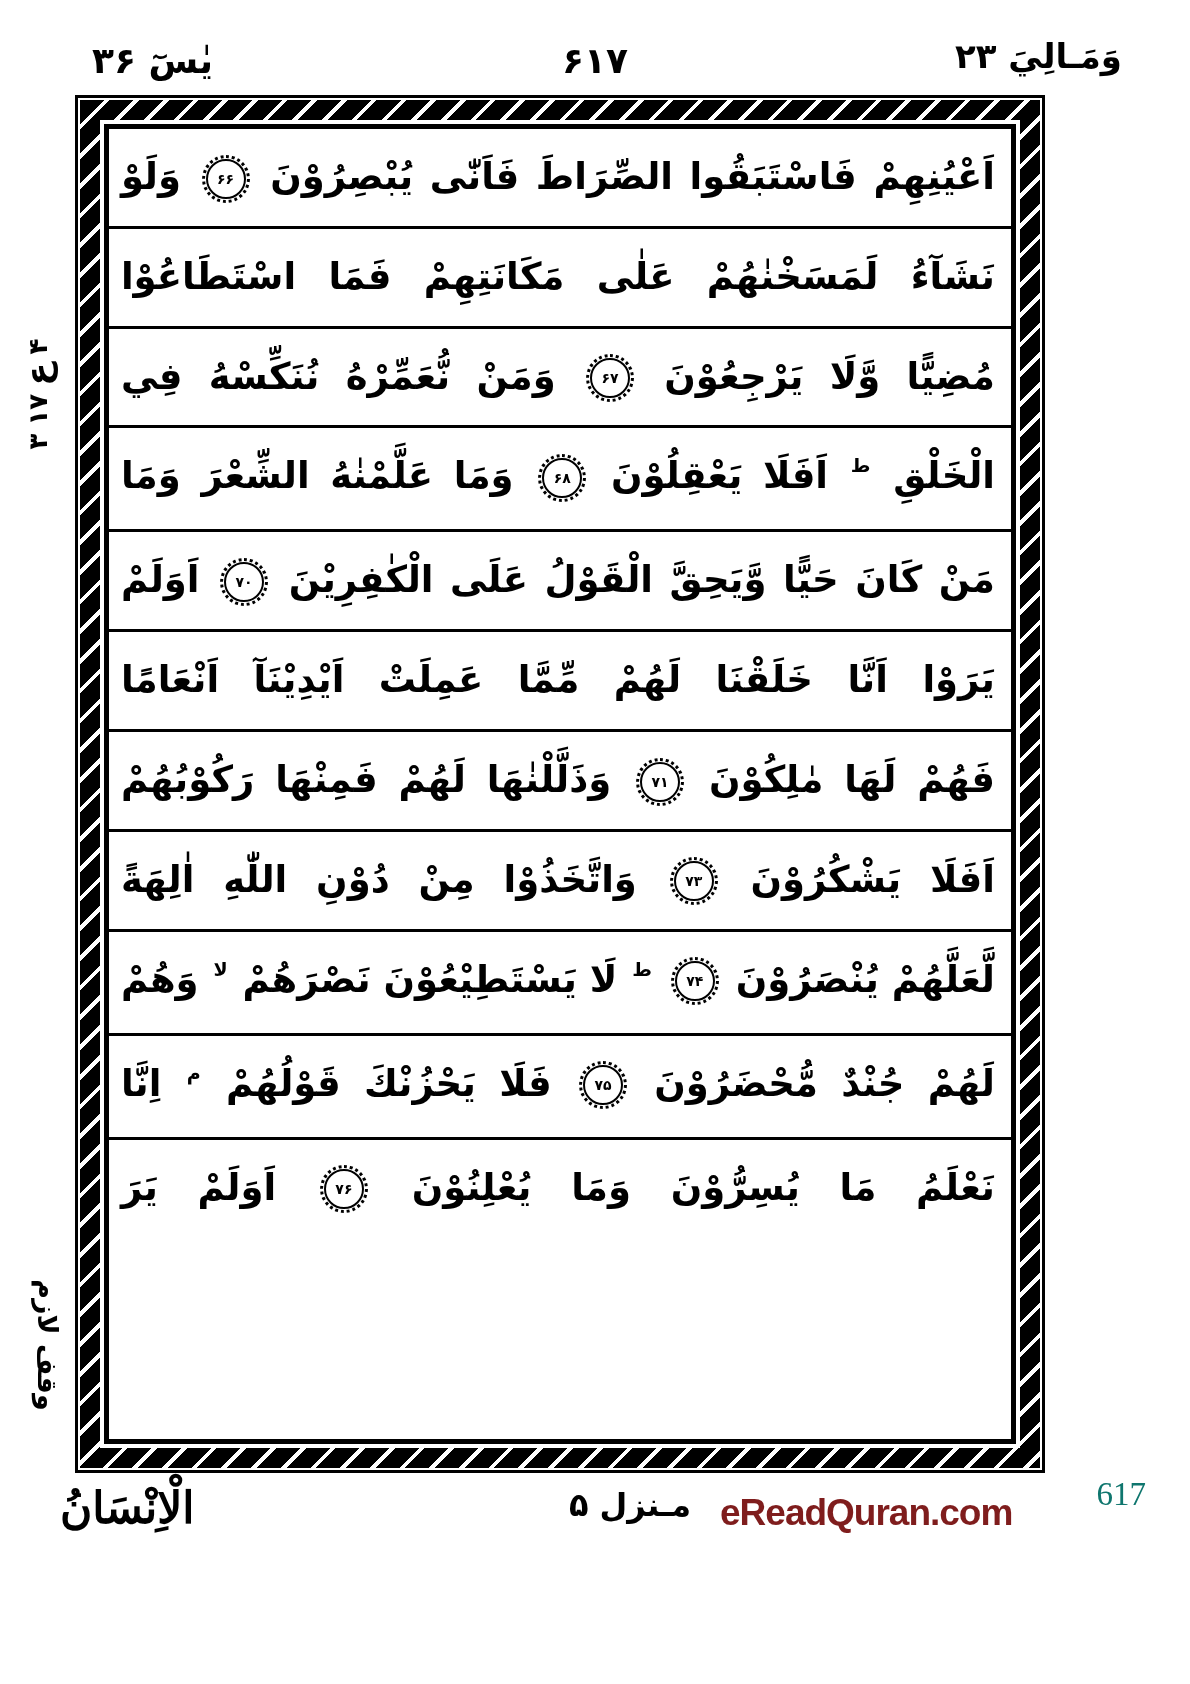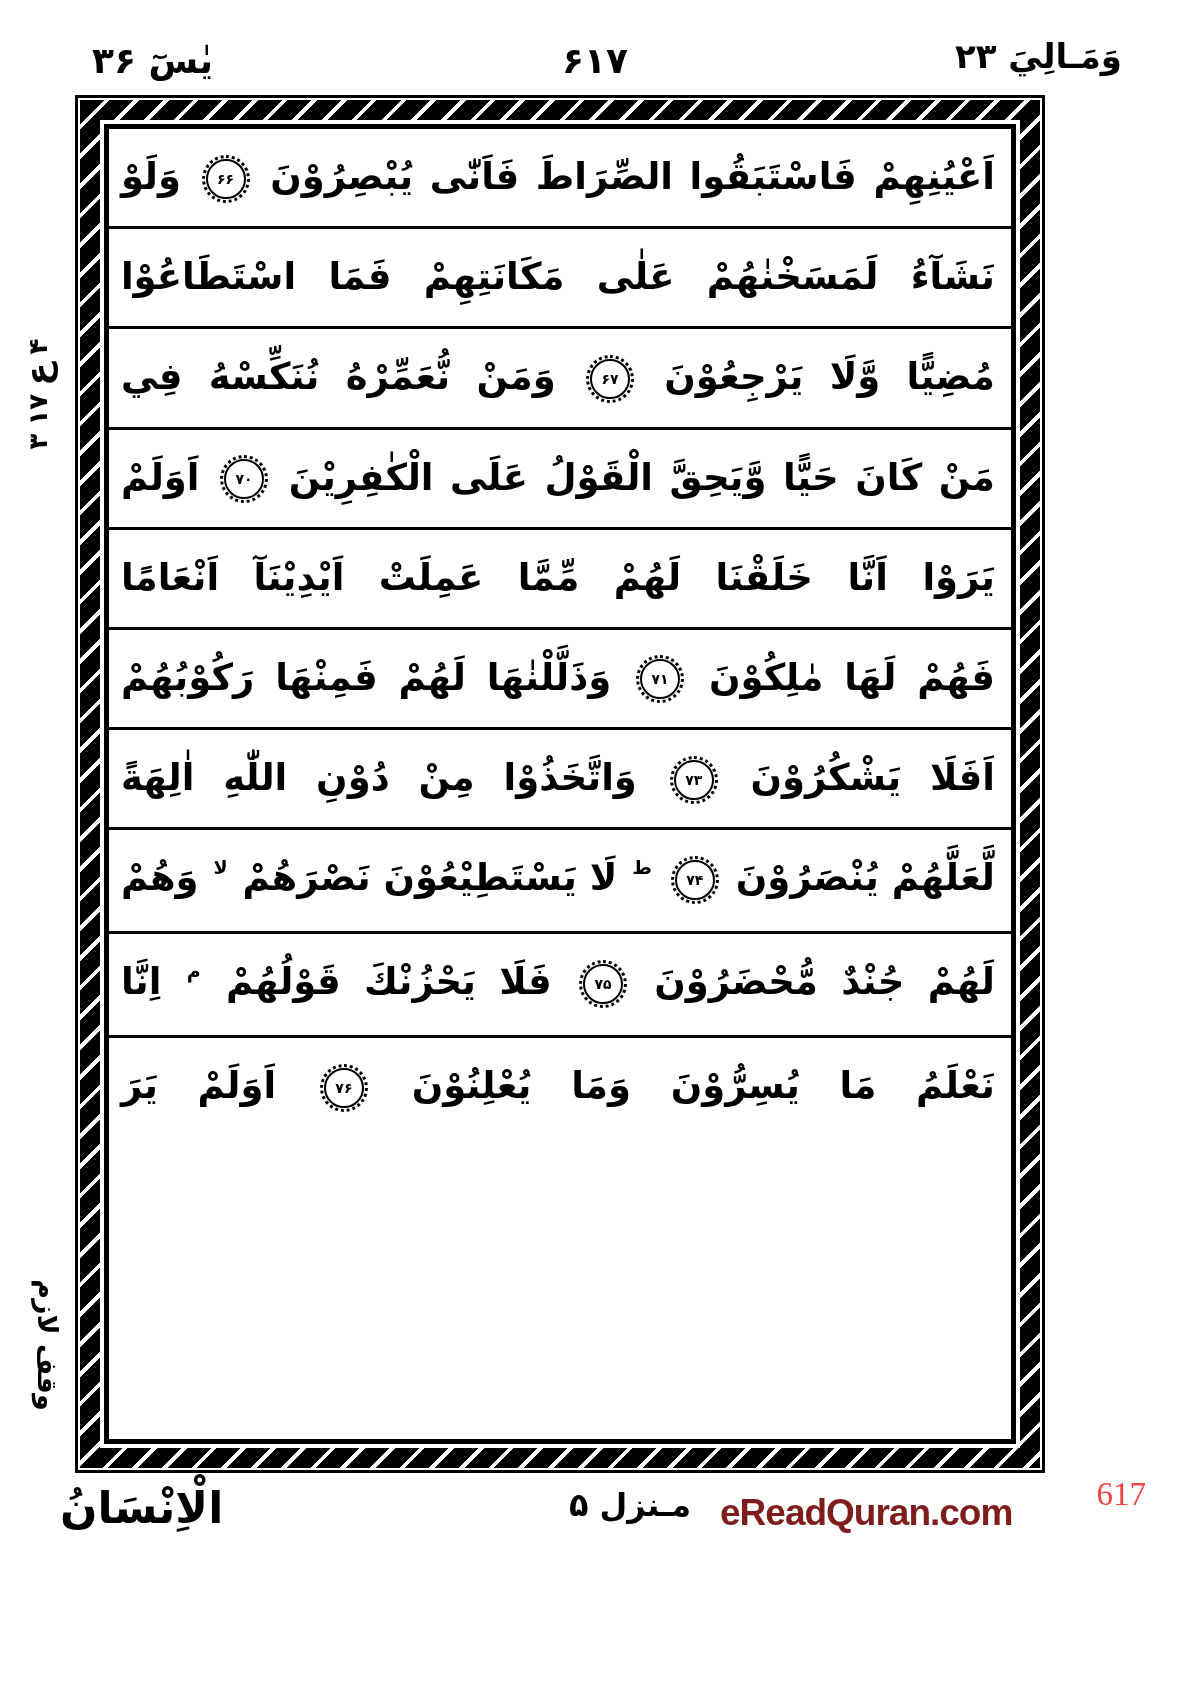--- a/index.html
+++ b/index.html
@@ -58,40 +58,41 @@
   }
   .ruku{display:flex;direction:rtl;gap:8px;font-weight:bold;font-size:26px;align-items:center;}
   .ruku .ain{font-size:34px;}
   .waqf-note-wrap{
     position:absolute;left:-38px;top:1325px;width:172px;height:40px;
     display:flex;align-items:center;justify-content:center;
     transform:rotate(90deg);
   }
   .waqf-note{font-size:27px;font-weight:bold;direction:rtl;white-space:nowrap;}
   
-  .catchword{position:absolute;left:60px;top:1482px;font-size:44px;font-weight:bold;direction:rtl;}
+  .catchword{position:absolute;left:60px;top:1482px;font-size:44px;font-weight:bold;direction:rtl;font-family:Liberation Serif, serif;}
   .manzil{position:absolute;left:50%;transform:translateX(-50%);top:1486px;font-size:32px;font-weight:bold;direction:rtl;margin-left:35px;}
   .brand{position:absolute;left:720px;top:1492px;font-size:37px;font-weight:bold;color:#7f1d1d;font-family:"Liberation Sans",sans-serif;letter-spacing:-1px;}
-  .page-num-latin{position:absolute;right:44px;top:1476px;font-size:33px;color:#ef4444;font-family:"Liberation Serif",serif;}
+  .page-num-latin{position:absolute;right:44px;top:1476px;font-size:33px;color:#0f766e;font-family:"Liberation Serif",serif;}
 </style>
 </head>
 <body>
 
 <div class="hdr hdr-right">وَمَـالِيَ ۲۳</div>
 <div class="hdr hdr-center">۶۱۷</div>
 <div class="hdr hdr-left">يٰسٓ ۳۶</div>
 
 <div class="frame">
   <div class="band">
     <div class="gap">
       <div class="inner">
         <div class="lines">
             <div class="line"><span class="txt">اَعْيُنِهِمْ فَاسْتَبَقُوا الصِّرَاطَ فَاَنّٰى يُبْصِرُوْنَ</span> <span class="ayah-marker">۶۶</span> <span class="txt">وَلَوْ</span> </div>
             <div class="line"><span class="txt">نَشَآءُ لَمَسَخْنٰهُمْ عَلٰى مَكَانَتِهِمْ فَمَا اسْتَطَاعُوْا</span> </div>
             <div class="line"><span class="txt">مُضِيًّا وَّلَا يَرْجِعُوْنَ</span> <span class="ayah-marker">۶۷</span> <span class="txt">وَمَنْ نُّعَمِّرْهُ نُنَكِّسْهُ فِي</span> </div>
+            <div class="line"><span class="txt">الْخَلْقِ</span> <span class="waqf">ط</span> <span class="txt">اَفَلَا يَعْقِلُوْنَ</span> <span class="ayah-marker">۶۸</span> <span class="txt">وَمَا عَلَّمْنٰهُ الشِّعْرَ وَمَا</span> </div>
             <div class="line"><span class="txt">مَنْ كَانَ حَيًّا وَّيَحِقَّ الْقَوْلُ عَلَى الْكٰفِرِيْنَ</span> <span class="ayah-marker">۷۰</span> <span class="txt">اَوَلَمْ</span> </div>
             <div class="line"><span class="txt">يَرَوْا اَنَّا خَلَقْنَا لَهُمْ مِّمَّا عَمِلَتْ اَيْدِيْنَآ اَنْعَامًا</span> </div>
             <div class="line"><span class="txt">فَهُمْ لَهَا مٰلِكُوْنَ</span> <span class="ayah-marker">۷۱</span> <span class="txt">وَذَلَّلْنٰهَا لَهُمْ فَمِنْهَا رَكُوْبُهُمْ</span> </div>
             <div class="line"><span class="txt">اَفَلَا يَشْكُرُوْنَ</span> <span class="ayah-marker">۷۳</span> <span class="txt">وَاتَّخَذُوْا مِنْ دُوْنِ اللّٰهِ اٰلِهَةً</span> </div>
             <div class="line"><span class="txt">لَّعَلَّهُمْ يُنْصَرُوْنَ</span> <span class="ayah-marker">۷۴</span> <span class="waqf">ط</span> <span class="txt">لَا يَسْتَطِيْعُوْنَ نَصْرَهُمْ</span> <span class="waqf">لا</span> <span class="txt">وَهُمْ</span> </div>
             <div class="line"><span class="txt">لَهُمْ جُنْدٌ مُّحْضَرُوْنَ</span> <span class="ayah-marker">۷۵</span> <span class="txt">فَلَا يَحْزُنْكَ قَوْلُهُمْ</span> <span class="waqf">م</span> <span class="txt">اِنَّا</span> </div>
             <div class="line"><span class="txt">نَعْلَمُ مَا يُسِرُّوْنَ وَمَا يُعْلِنُوْنَ</span> <span class="ayah-marker">۷۶</span> <span class="txt">اَوَلَمْ يَرَ</span> </div>
           </div>
       </div>
     </div>

